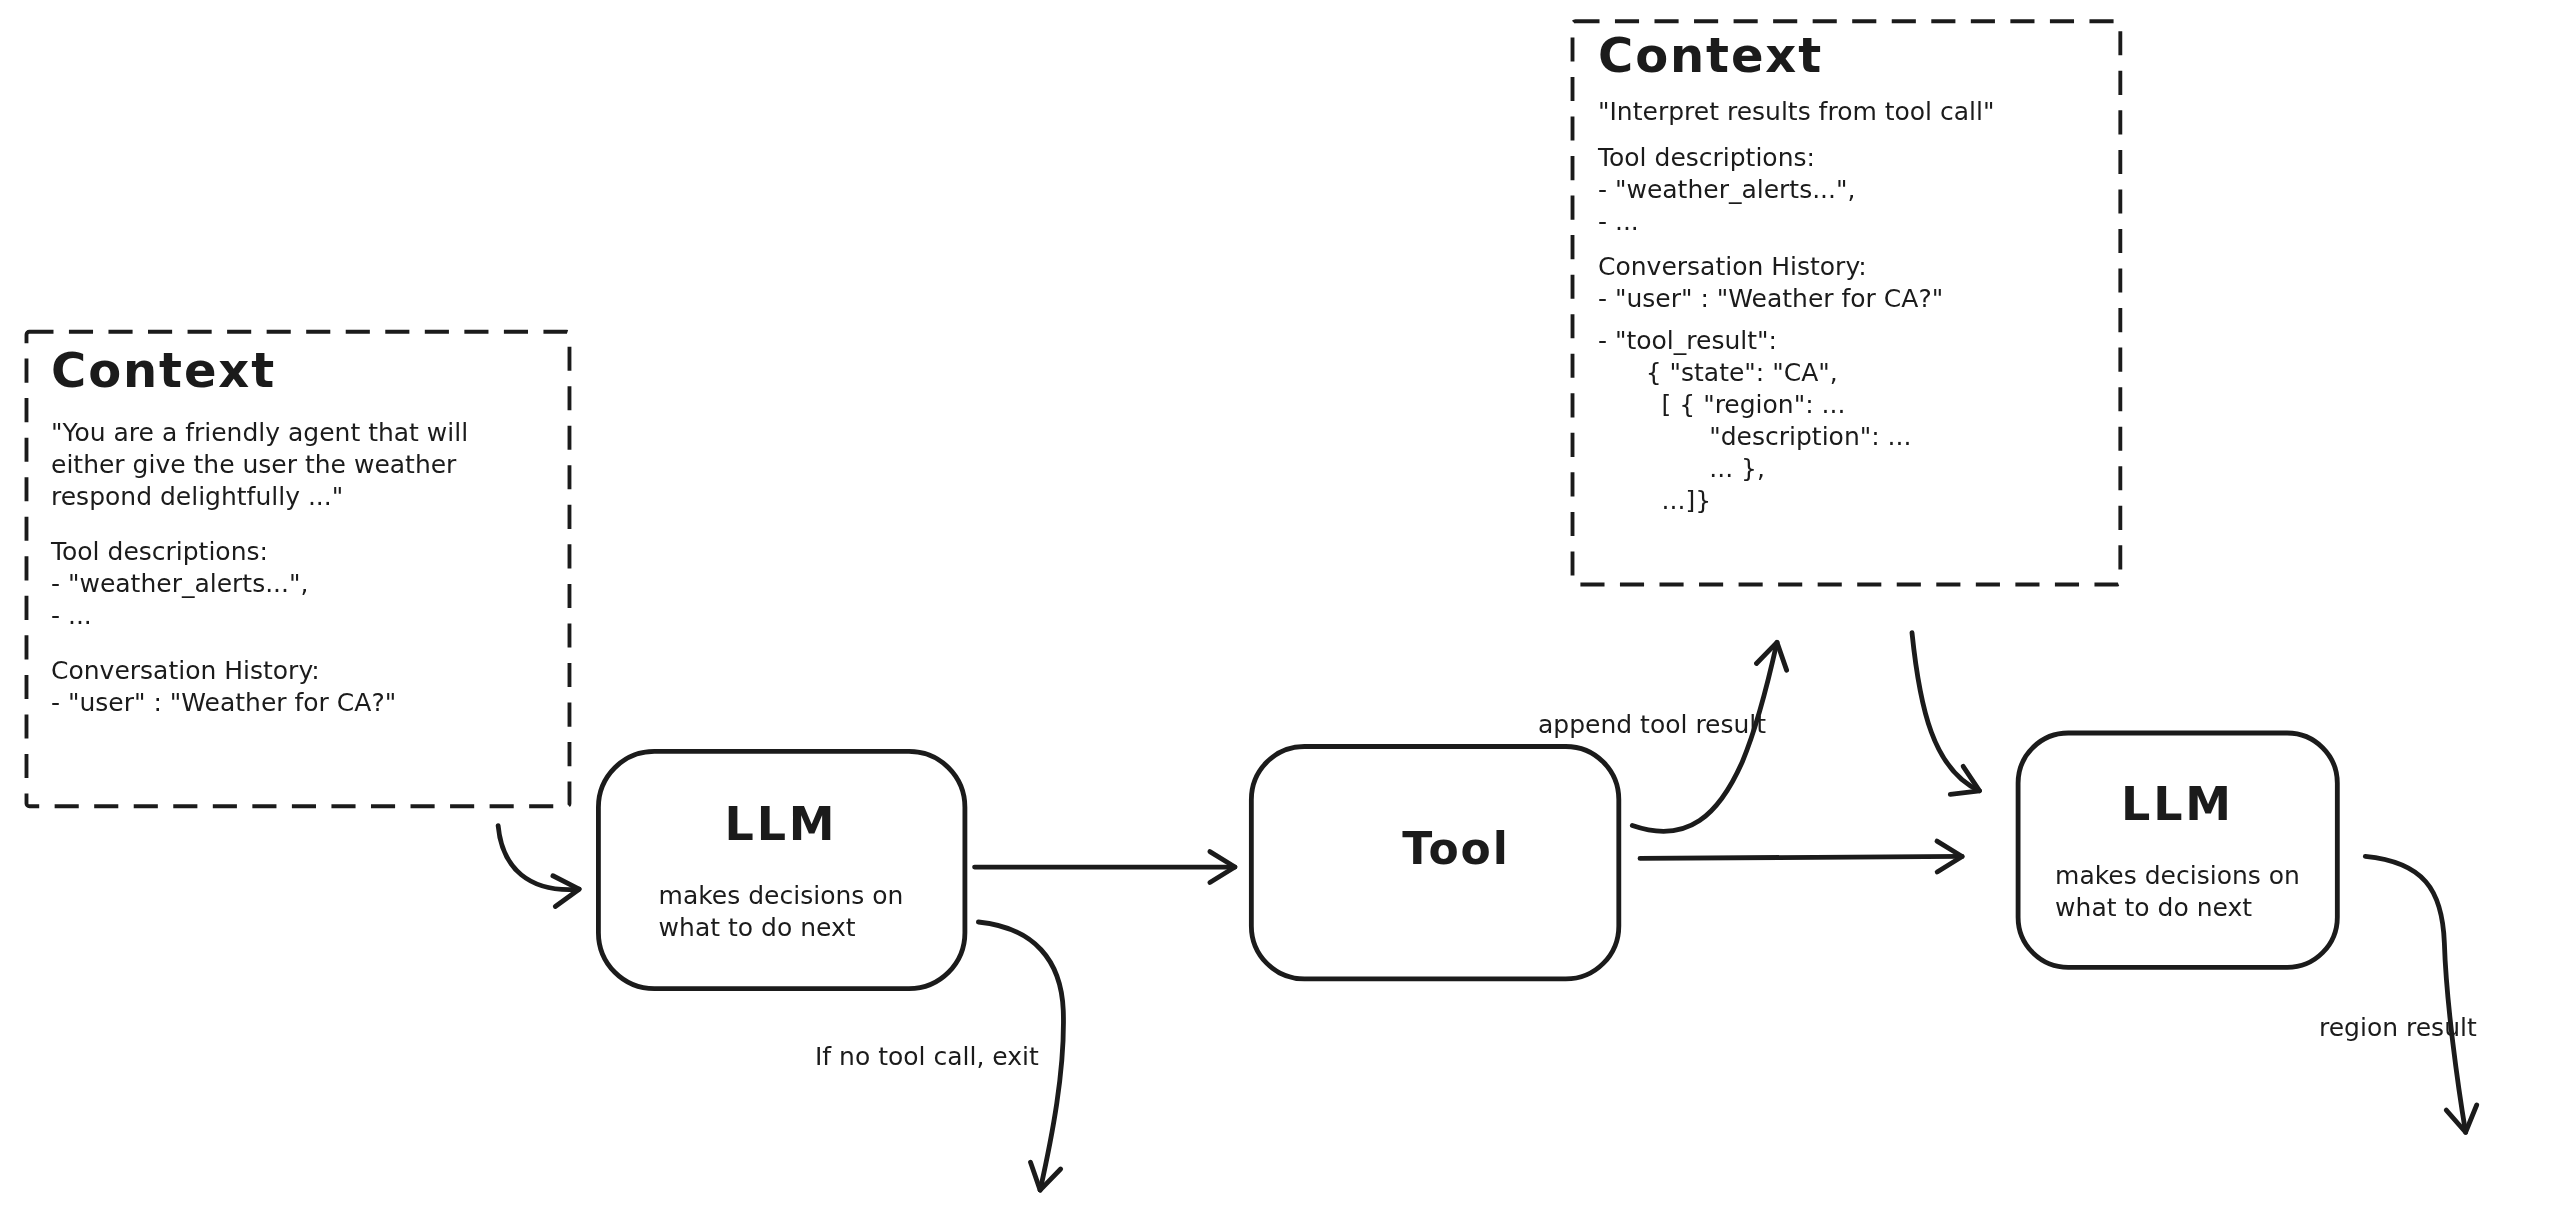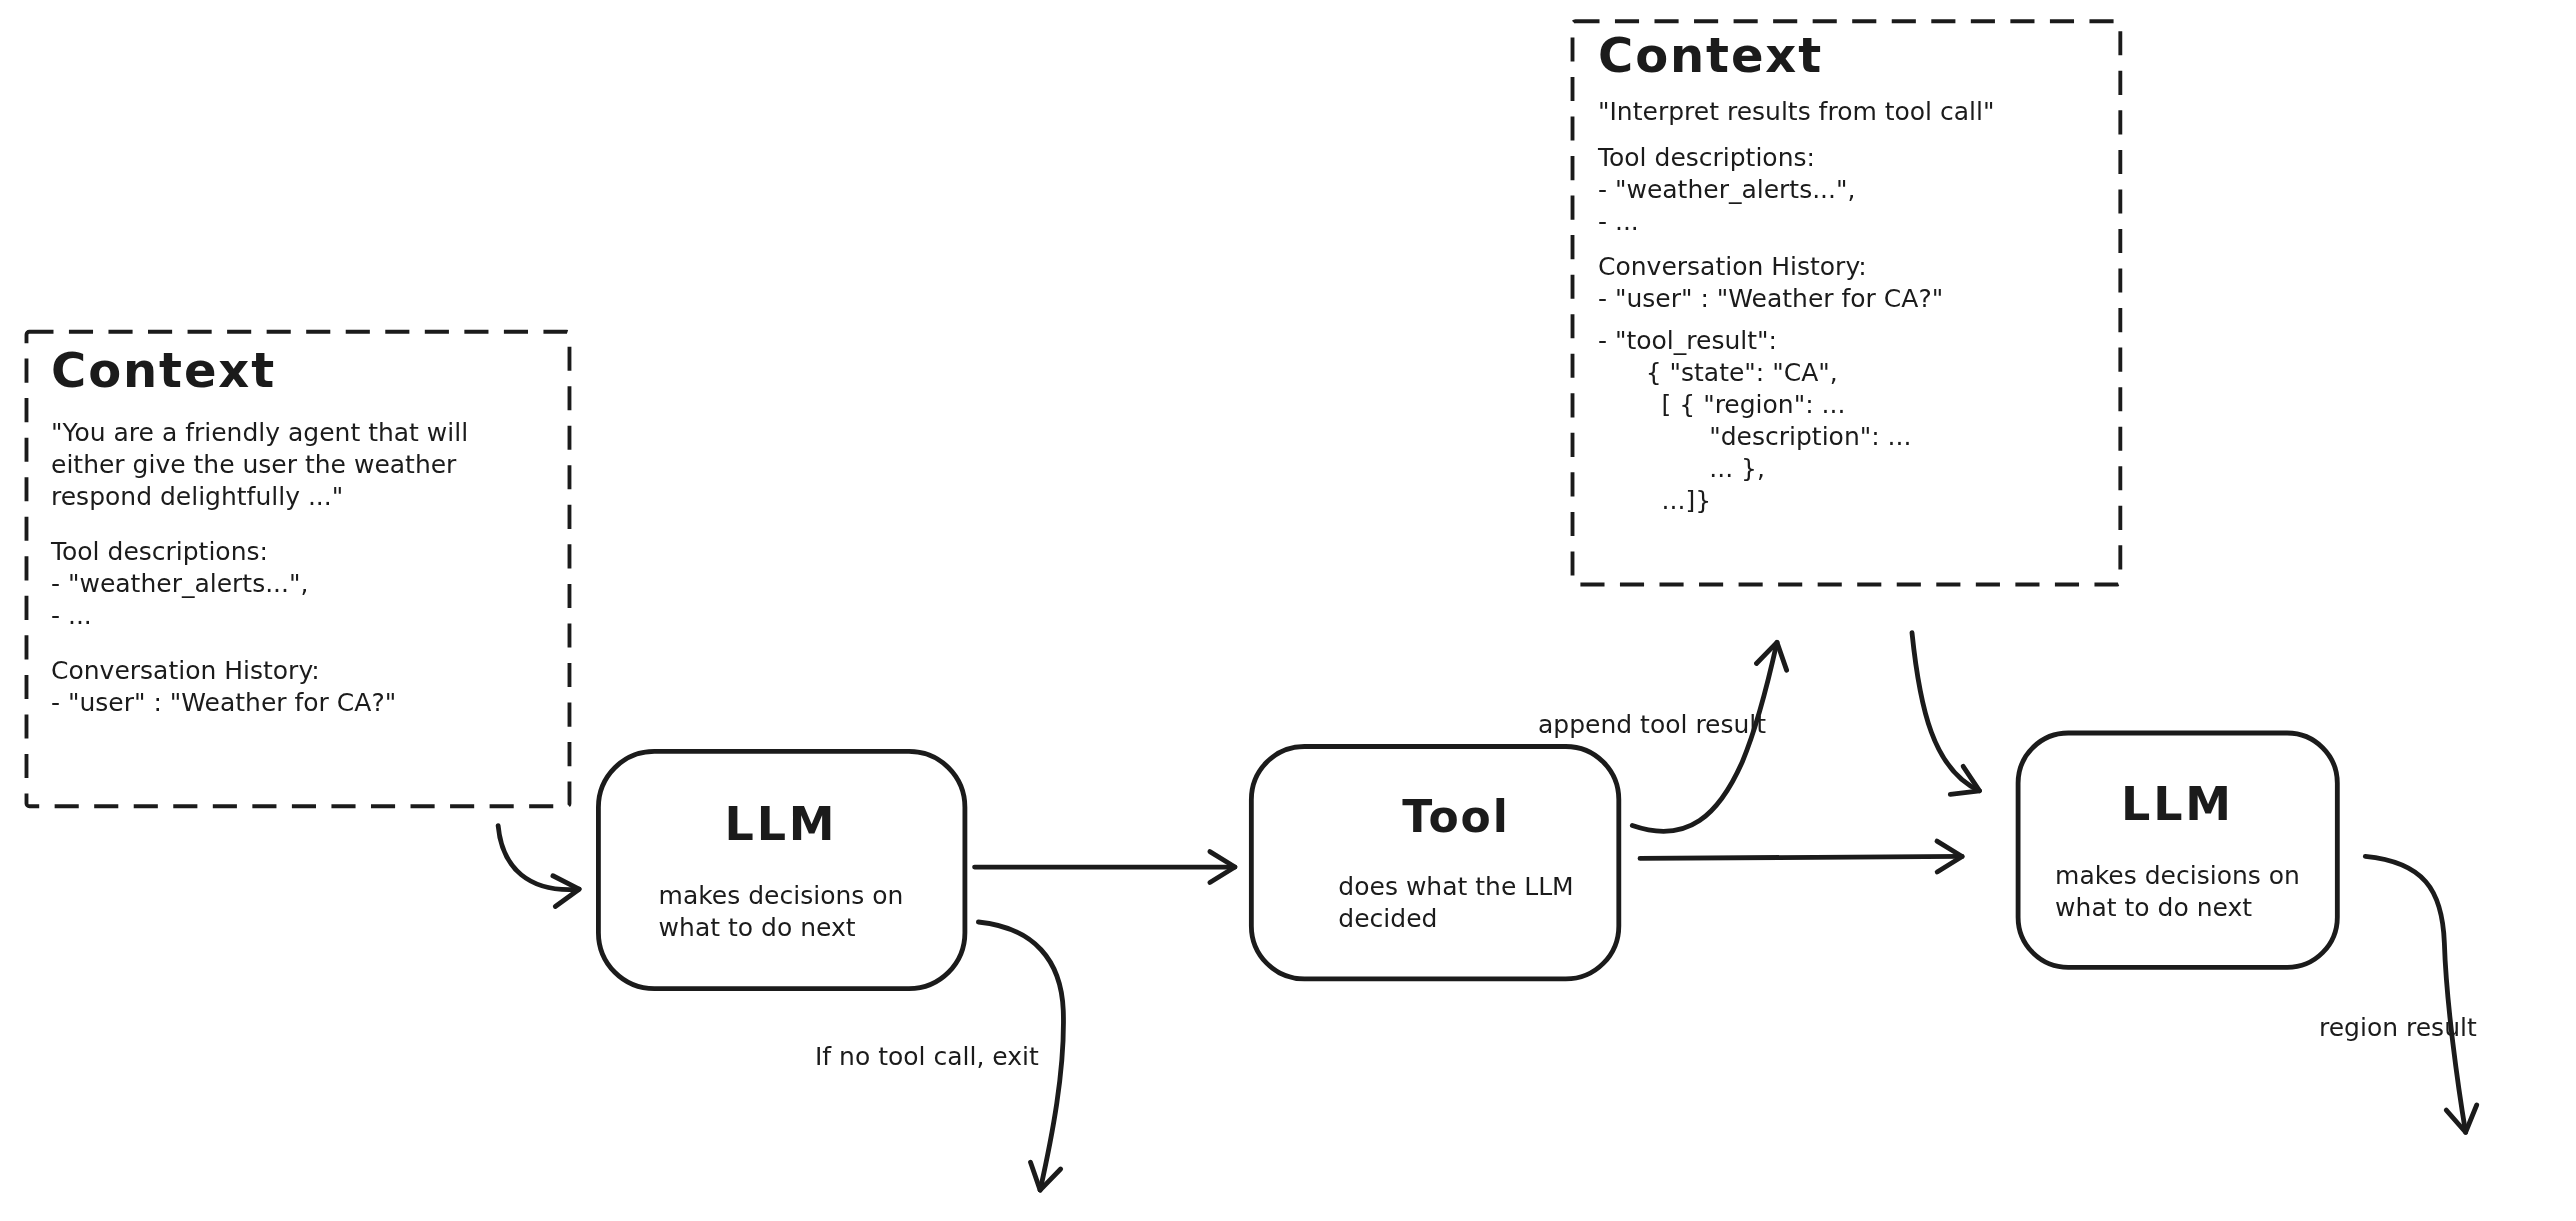--- a/index.html
+++ b/index.html
@@ -104,24 +104,20 @@
   <div class="abs node" style="left:596px;top:750px;width:370px;height:241px;">
     <div class="node-title">LLM</div>
     <div class="node-desc">
       <div>makes decisions on</div>
       <div>what to do next</div>
     </div>
   </div>
 
   <div class="abs node" style="left:1249px;top:745px;width:414px;height:236px;">
     <div class="node-title upright" style="font-size:44px;">Tool</div>
-    <div class="node-desc">
-      <div>does what the LLM</div>
-      <div>decided</div>
-    </div>
   </div>
 
   <div class="abs node" style="left:2016px;top:731px;width:323px;height:238px;">
     <div class="node-title">LLM</div>
     <div class="node-desc">
       <div>makes decisions on</div>
       <div>what to do next</div>
     </div>
   </div>
 

